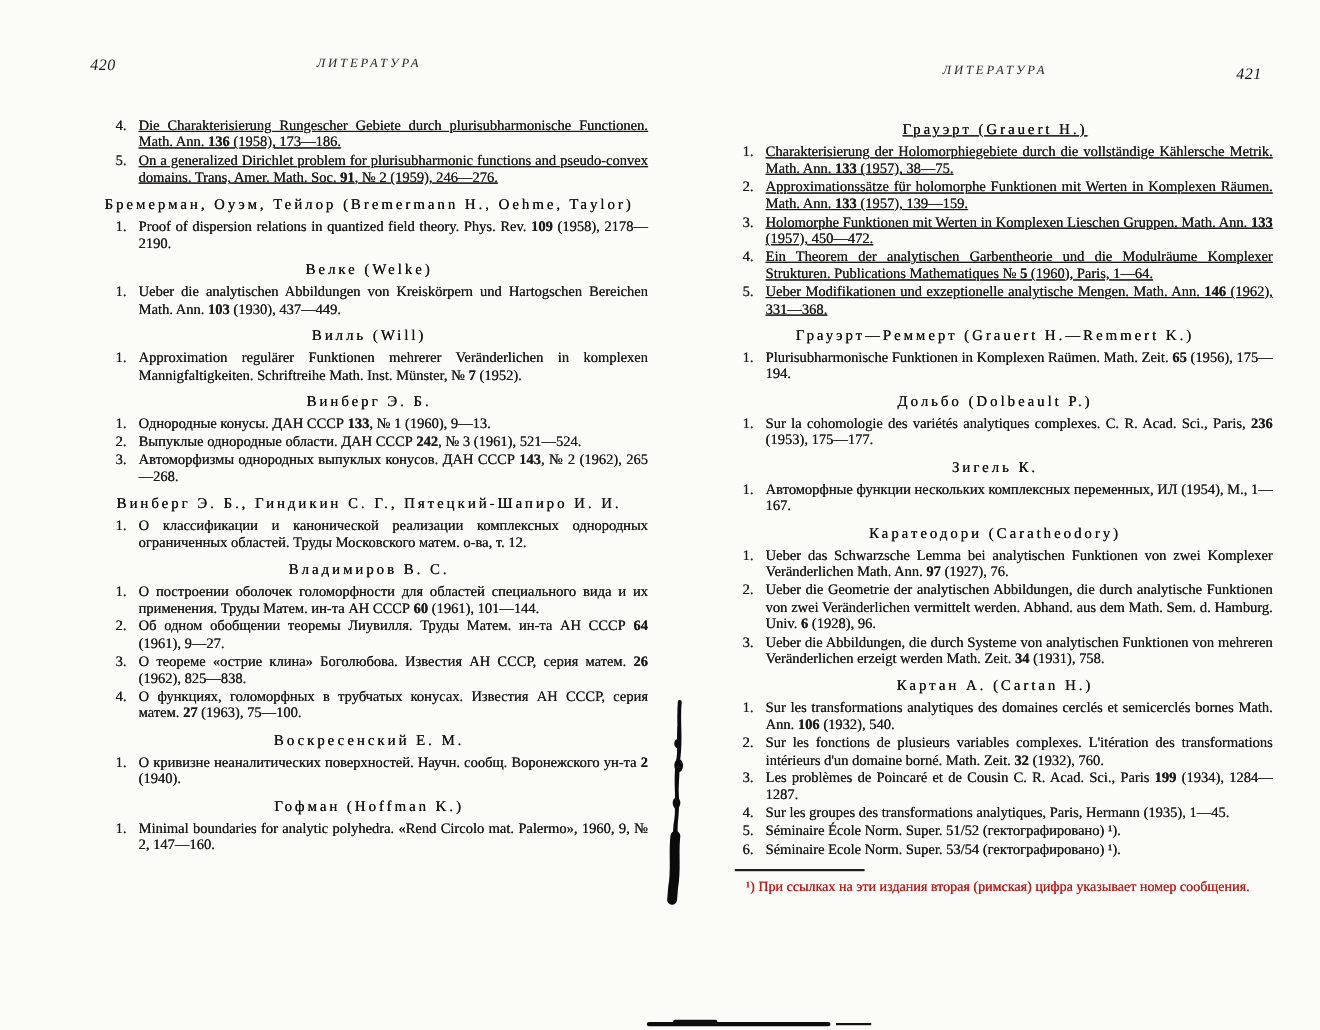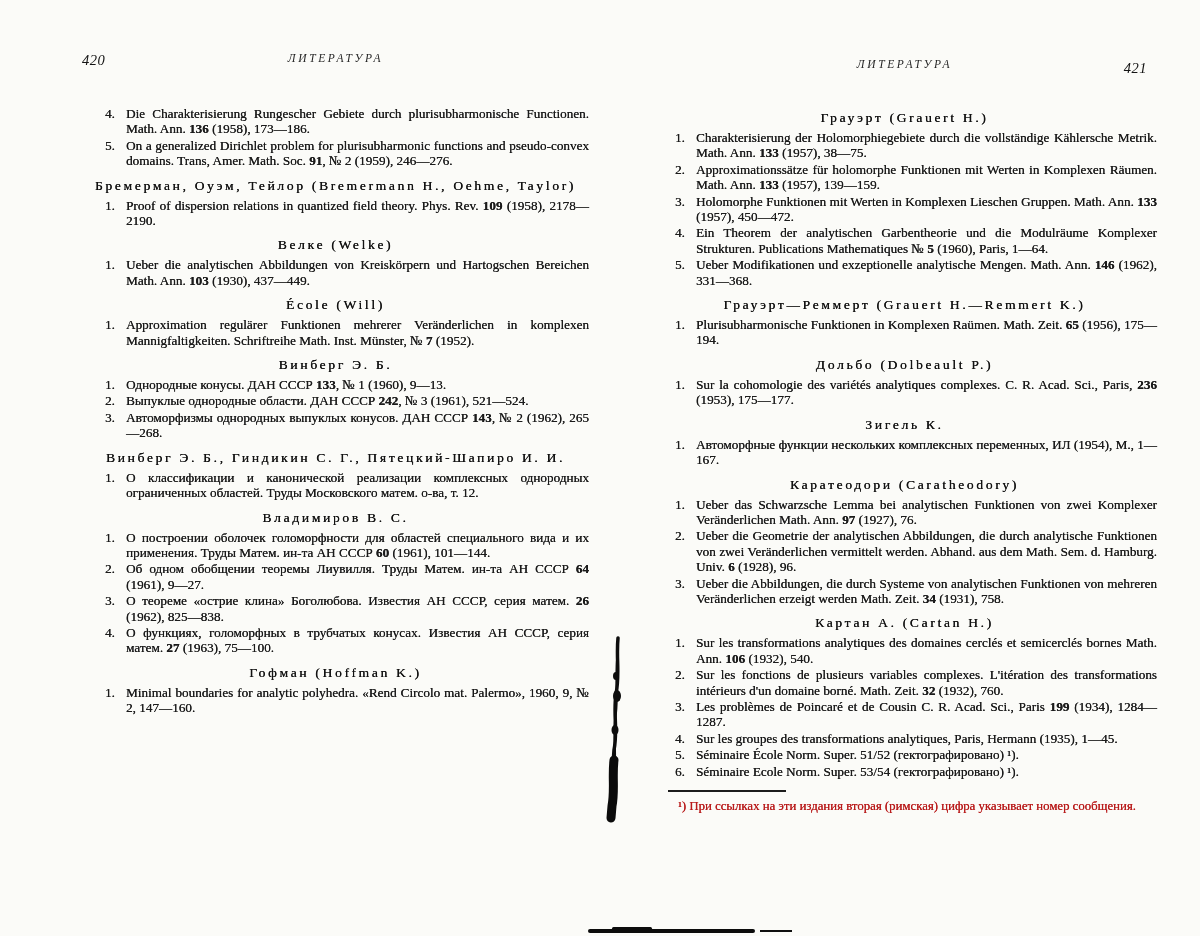--- a/index.html
+++ b/index.html
@@ -20,21 +20,21 @@
   .folio { font-size: 14.5px; letter-spacing: 0.5px; color: #141414; }
   .page-left  .folio { position: absolute; left: 0; top: 2px; }
   .page-right .folio { position: absolute; right: 10px; top: 6px; }
   .running-head {
     position: absolute; left: 50%; transform: translateX(-50%); top: 4px;
     font-size: 11.5px; letter-spacing: 2.6px; color: #262626; white-space: nowrap;
   }
   .page-left .running-head { top: 2px; }
 
   .entry { margin-top: 9px; }
-  .entry:first-child { margin-top: 0; }
+  .entry:first-child { margin-top: 0; text-decoration: underline; }
   .author {
     font-size: 13.5px; letter-spacing: 2.7px; color: #121212;
     padding-left: 26px; text-indent: -26px; margin-bottom: 4px; line-height: 16px;
     text-shadow: 0.2px 0 0 currentColor;
     text-align: center;
   }
   .item {
     margin-left: 23px; padding-left: 21px; text-indent: -21px;
     font-size: 13.2px; line-height: 15.4px; text-align: justify;
     color: #1b1b1b; margin-top: 1px;
@@ -99,21 +99,21 @@
   <div class="entry">
     <div class="author">Велке (Welke)</div>
     <div class="items">
   <div class="item">
     <span class="num">1.</span><span class="text">Ueber die analytischen Abbildungen von Kreiskörpern und Hartogschen Bereichen Math. Ann. <b>103</b> (1930), 437—449.</span>
   </div>
 </div>
   </div>
 
   <div class="entry">
-    <div class="author">École (Will)</div>
+    <div class="author">Вилль (Will)</div>
     <div class="items">
   <div class="item">
     <span class="num">1.</span><span class="text">Approximation regulärer Funktionen mehrerer Veränderlichen in komplexen Mannigfaltigkeiten. Schriftreihe Math. Inst. Münster, № <b>7</b> (1952).</span>
   </div>
 </div>
   </div>
 
   <div class="entry">
     <div class="author">Винберг Э. Б.</div>
     <div class="items">
@@ -154,20 +154,28 @@
   <div class="item">
     <span class="num">3.</span><span class="text">О теореме «острие клина» Боголюбова. Известия АН СССР, серия матем. <b>26</b> (1962), 825—838.</span>
   </div>
 
   <div class="item">
     <span class="num">4.</span><span class="text">О функциях, голоморфных в трубчатых конусах. Известия АН СССР, серия матем. <b>27</b> (1963), 75—100.</span>
   </div>
 </div>
   </div>
 
+  <div class="entry">
+    <div class="author">Воскресенский Е. М.</div>
+    <div class="items">
+  <div class="item">
+    <span class="num">1.</span><span class="text">О кривизне неаналитических поверхностей. Научн. сообщ. Воронежского ун-та <b>2</b> (1940).</span>
+  </div>
+</div>
+  </div>
 
   <div class="entry">
     <div class="author">Гофман (Hoffman K.)</div>
     <div class="items">
   <div class="item">
     <span class="num">1.</span><span class="text">Minimal boundaries for analytic polyhedra. «Rend Circolo mat. Palermo», 1960, 9, № 2, 147—160.</span>
   </div>
 </div>
   </div>
 </div>

